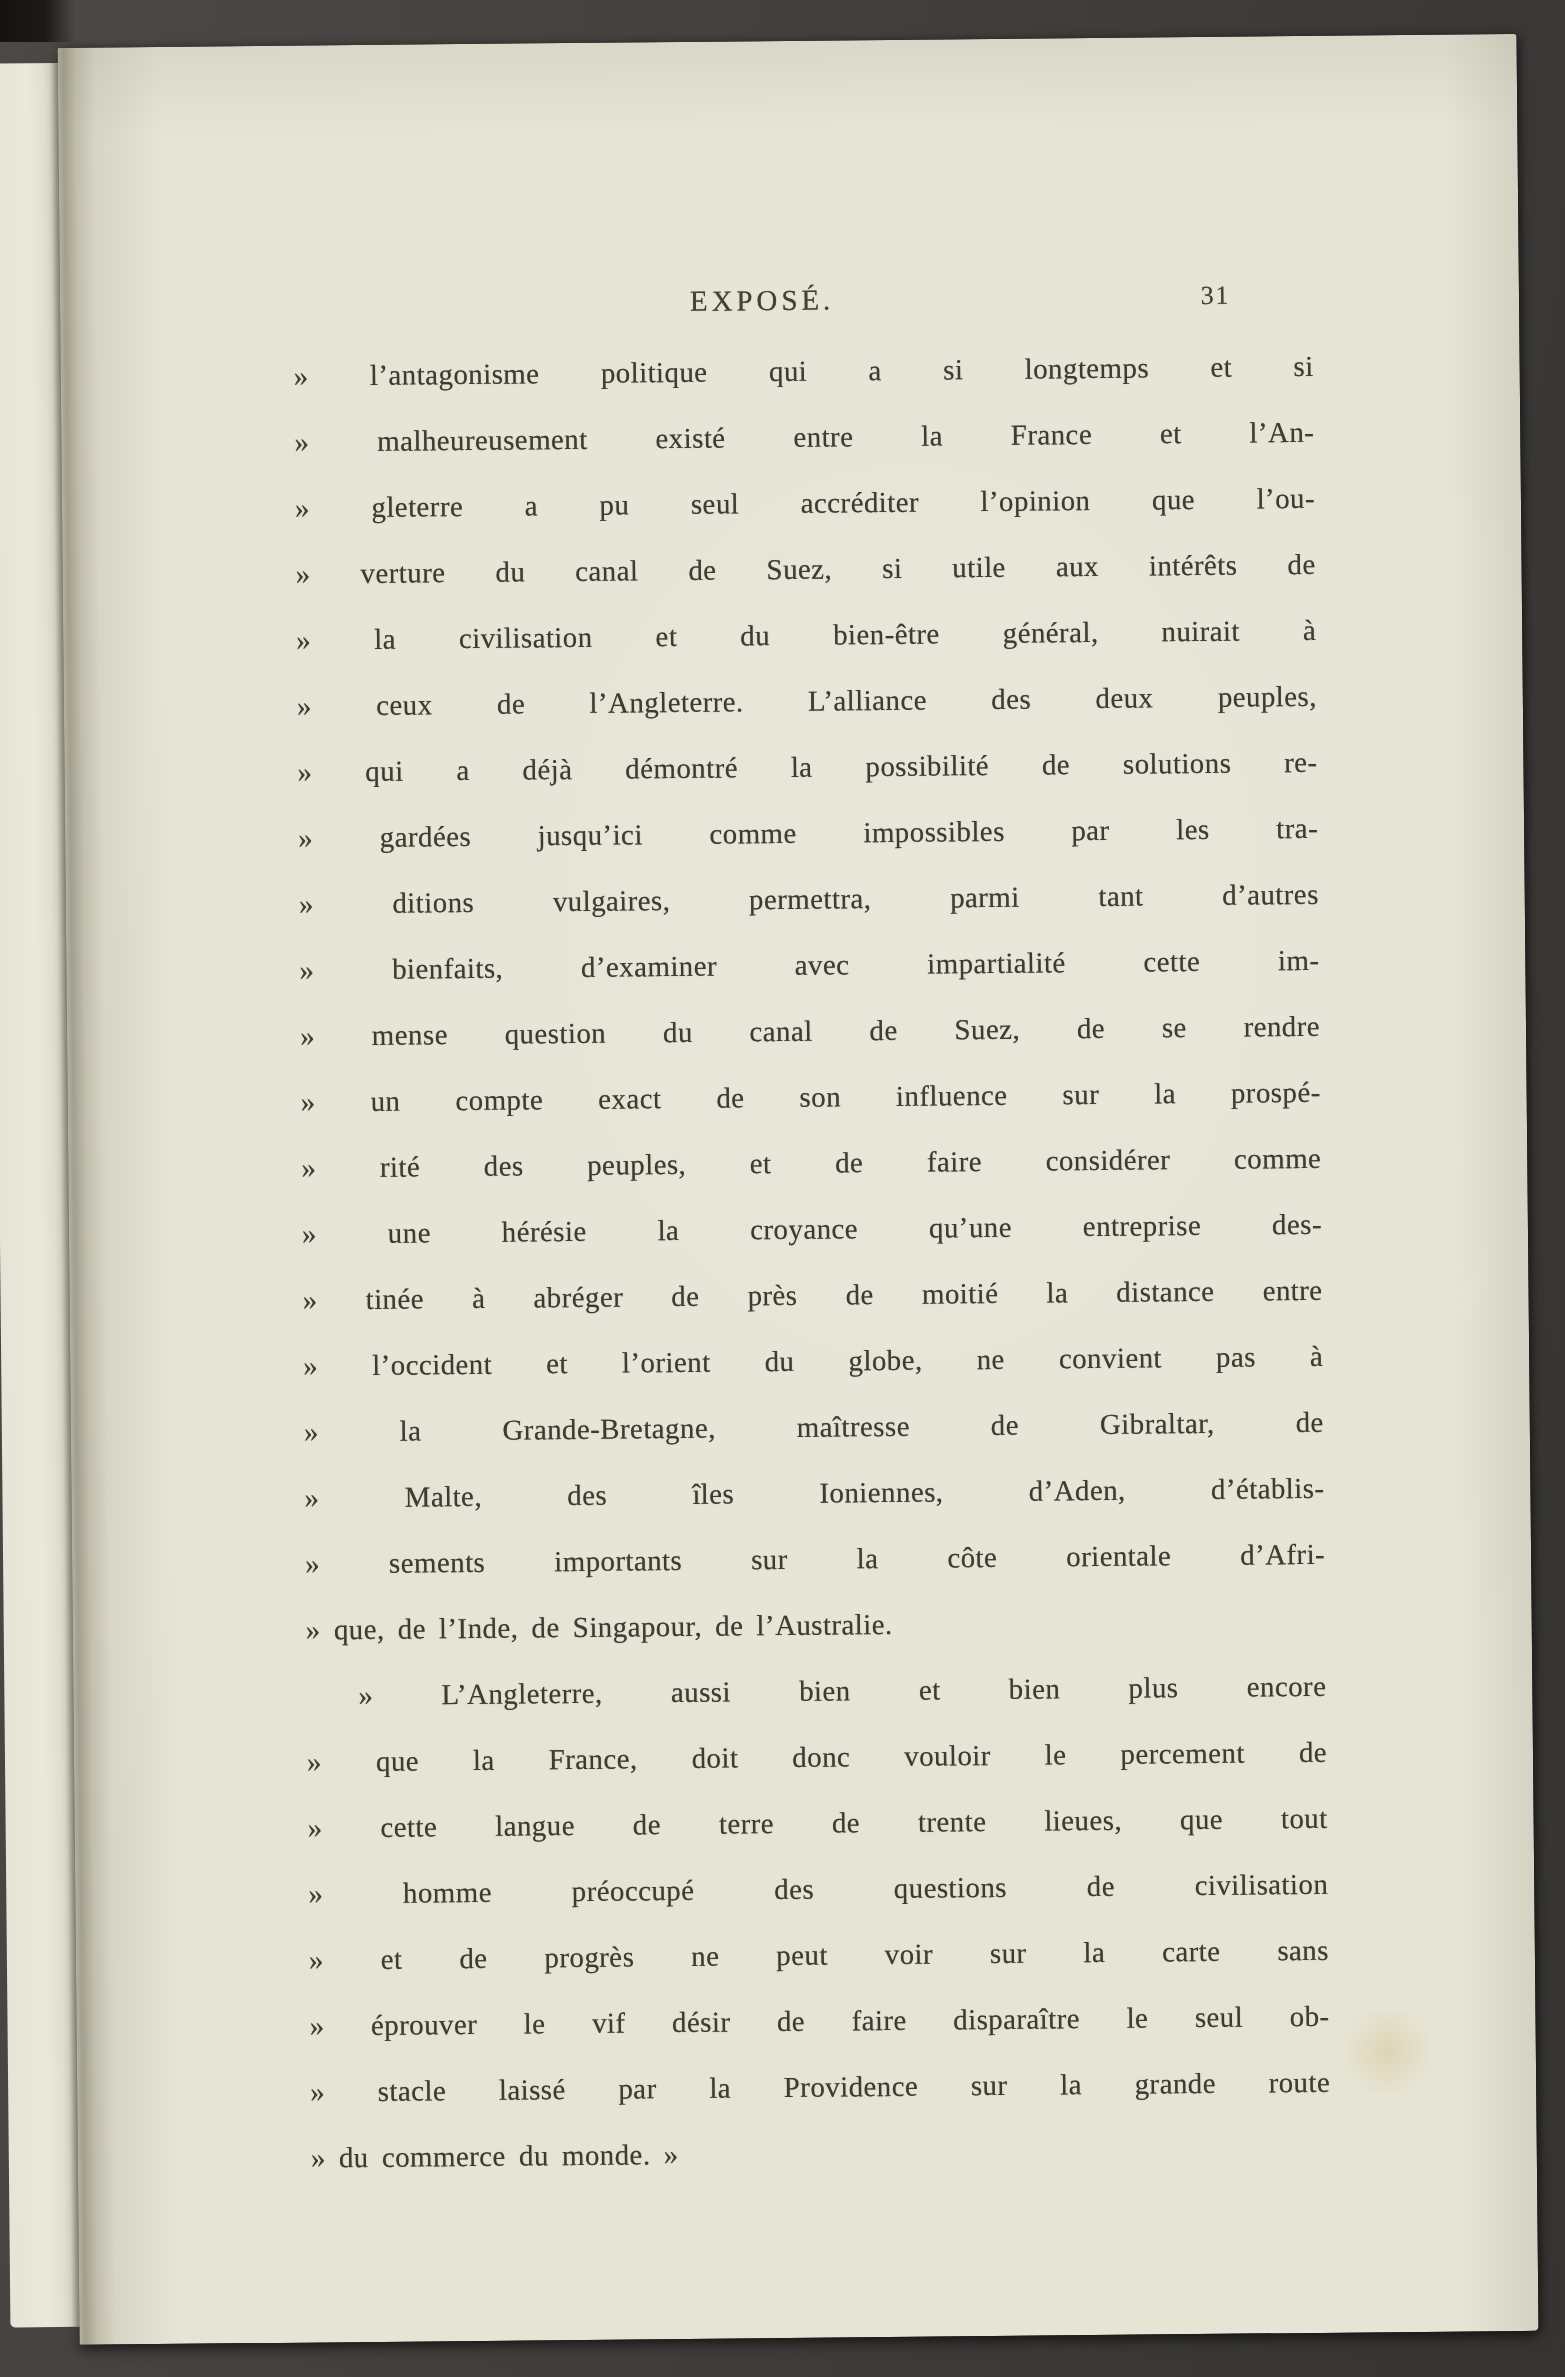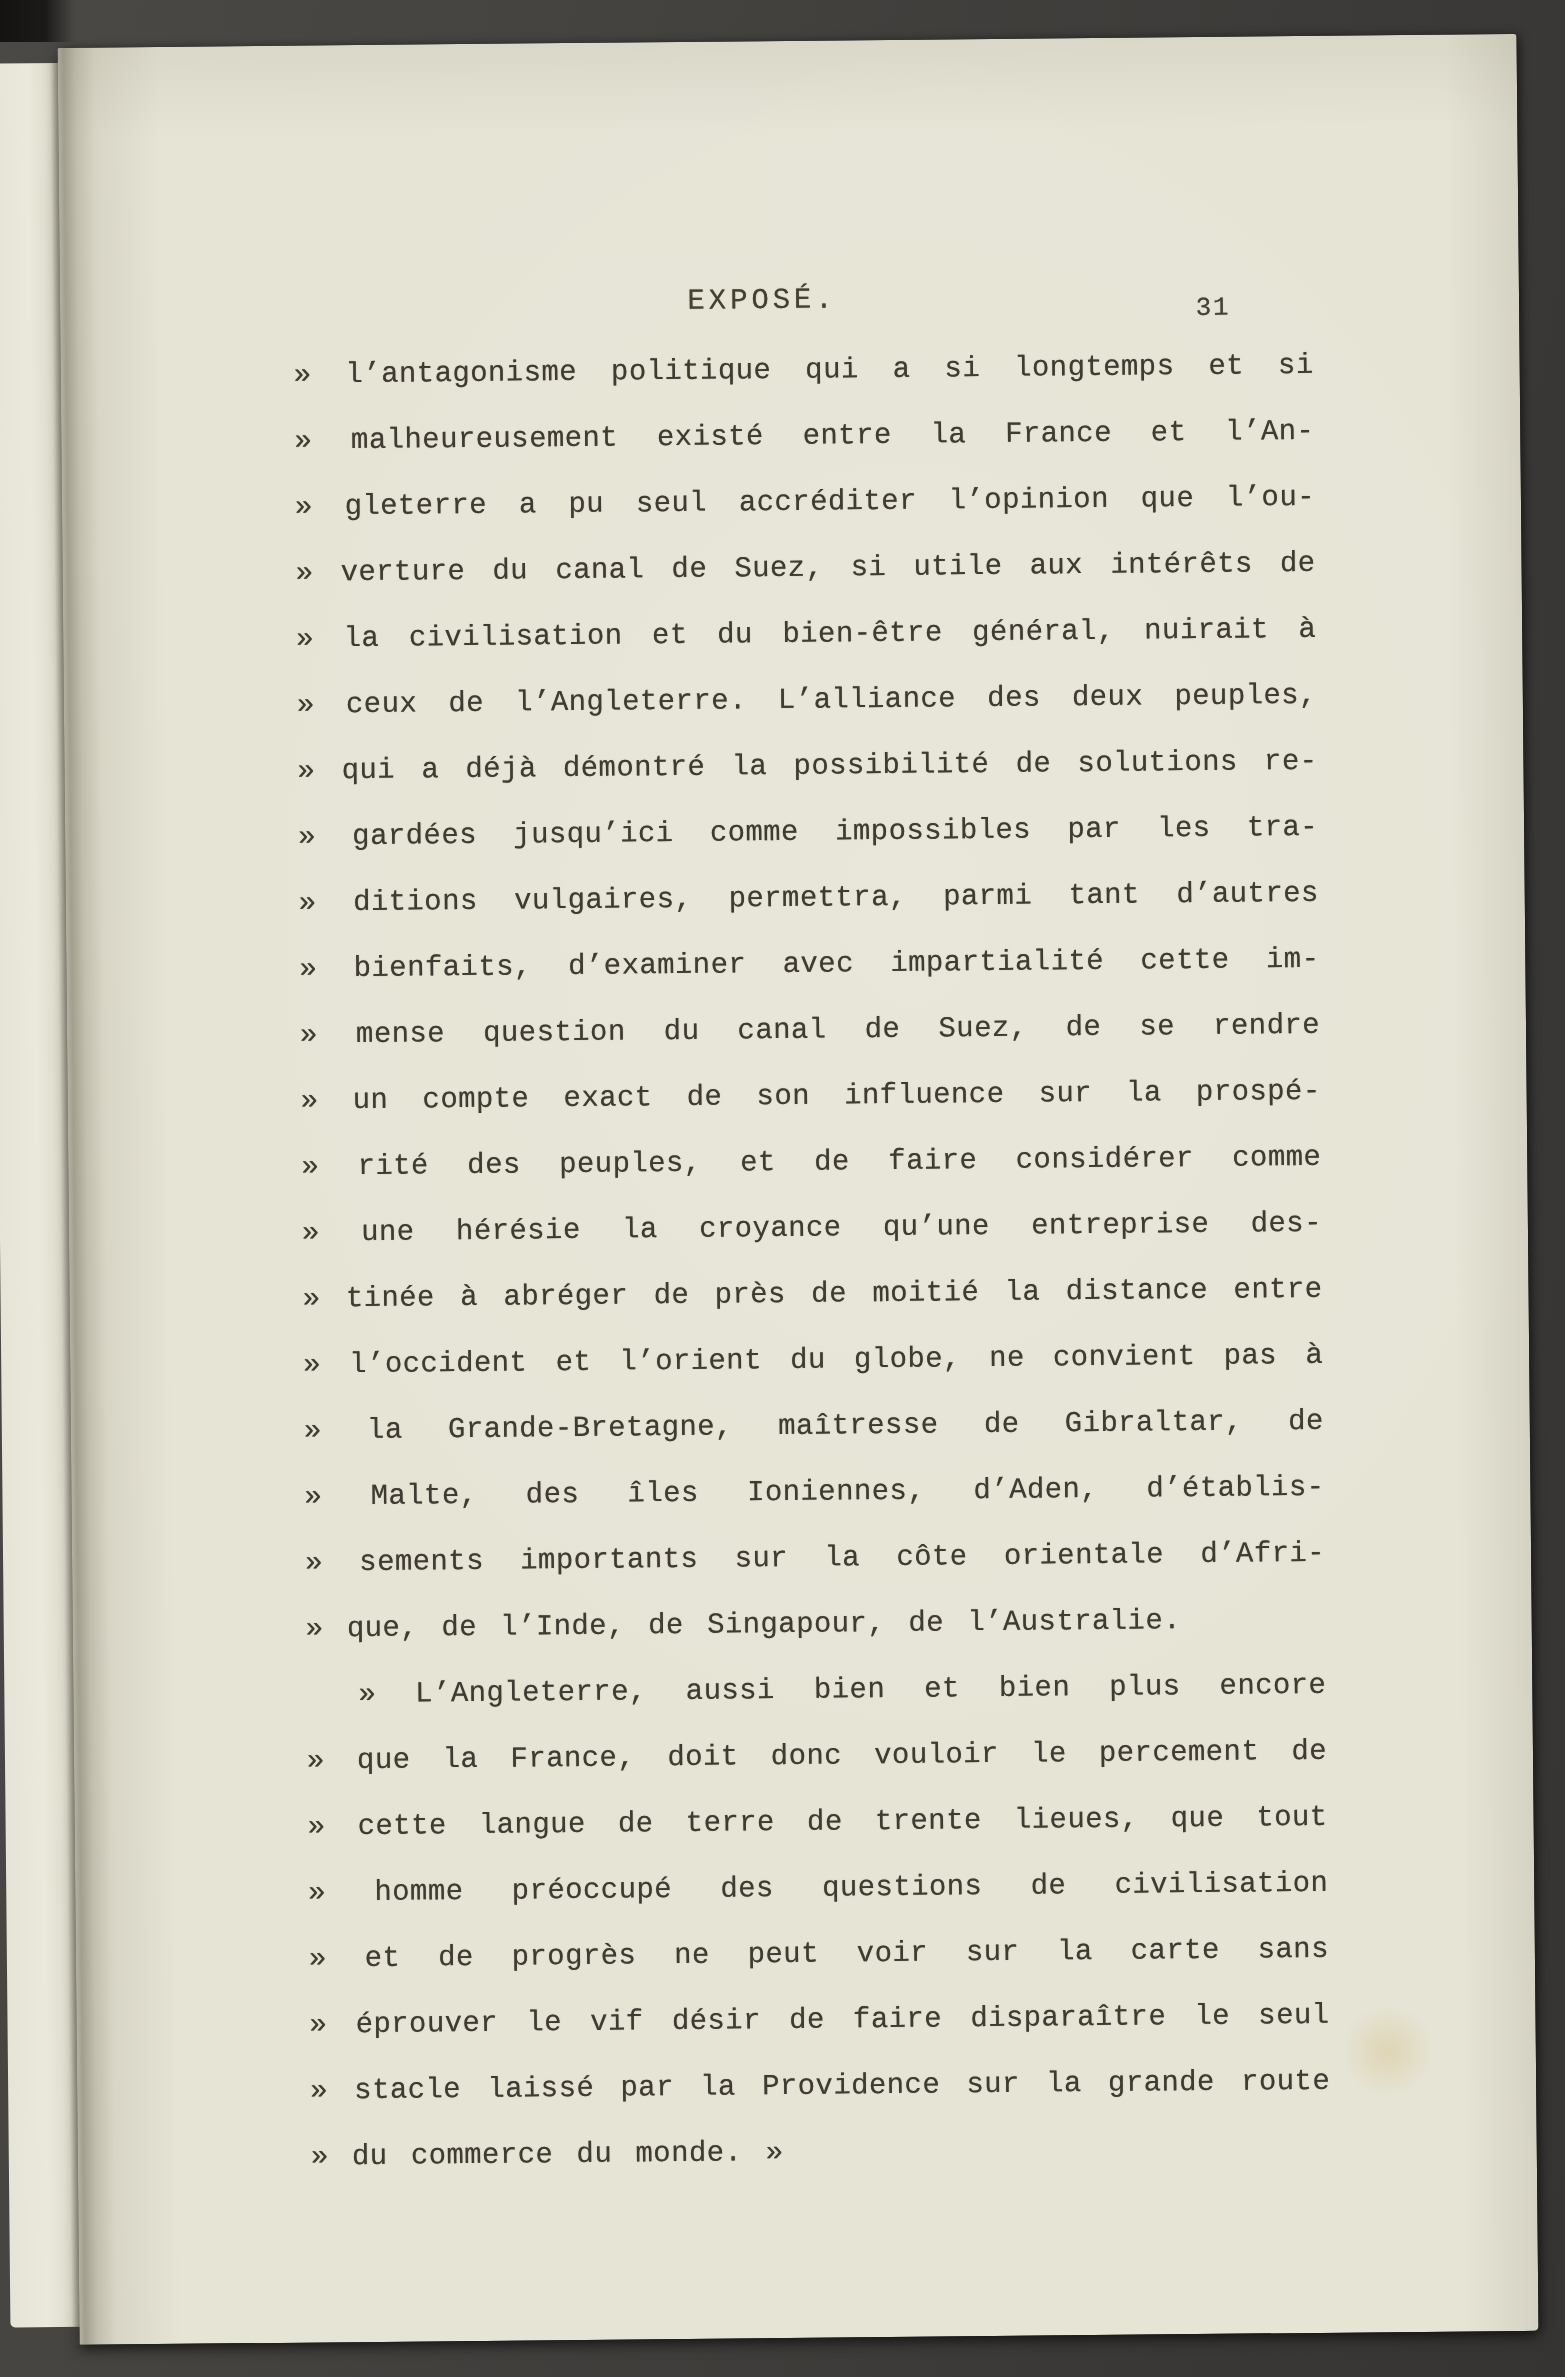--- a/index.html
+++ b/index.html
@@ -1,19 +1,19 @@
 <!DOCTYPE html>
 <html lang="fr" style="font-size:12.5px"><head>
 <meta charset="utf-8">
 <style>
   html,body { margin:0; padding:0; background:#2c2a28; }
   .scene {
     position:relative; width:1566px; height:2377px; overflow:hidden;
     background: linear-gradient(100deg, #4b4946 0%, #44423f 35%, #3c3a38 70%, #363432 100%);
-    font-family:Liberation Mono, monospace;
+    font-family:Liberation Serif, serif;
   }
   .corner-black {
     position:absolute; left:0; top:0; width:75px; height:42px;
     background:linear-gradient(90deg,#141311 0%, #1b1a18 60%, rgba(27,26,24,0) 100%);
     z-index:4;
   }
   .page-wrap {
     position:absolute; left:0; top:0; width:1566px; height:2377px;
     transform:rotate(-0.55deg); transform-origin:50% 52%;
   }
@@ -43,21 +43,21 @@
     background:radial-gradient(circle, rgba(206,178,106,0.30) 0%, rgba(206,178,106,0) 70%);
     border-radius:50%;
   }
   .header { position:absolute; left:233px; top:243px; width:1020px; height:47px; }
   .running-title {
     position:absolute; left:50%; transform:translateX(-50%); margin-left:-41px;
     font-size:29px; letter-spacing:3.9px; color:#45402f;
     text-shadow:0 0 0.8px rgba(64,58,46,0.65); white-space:nowrap;
   }
   .page-number {
-    position:absolute; right:83px; top:13px;
+    position:absolute; right:83px; top:1px;
     font-size:26px; color:#45403a; letter-spacing:1.6px;
     text-shadow:0 0 0.8px rgba(64,58,46,0.65);
   }
   .body-text { position:absolute; left:233px; top:297px; width:1020px; }
   .line {
     height:66px; line-height:66px; overflow:hidden;
     text-align:justify;
     font-size:29px; color:#403b32;
     letter-spacing:0.4px; word-spacing:5.5px;
     text-shadow:0 0 0.8px rgba(62,56,44,0.6);

